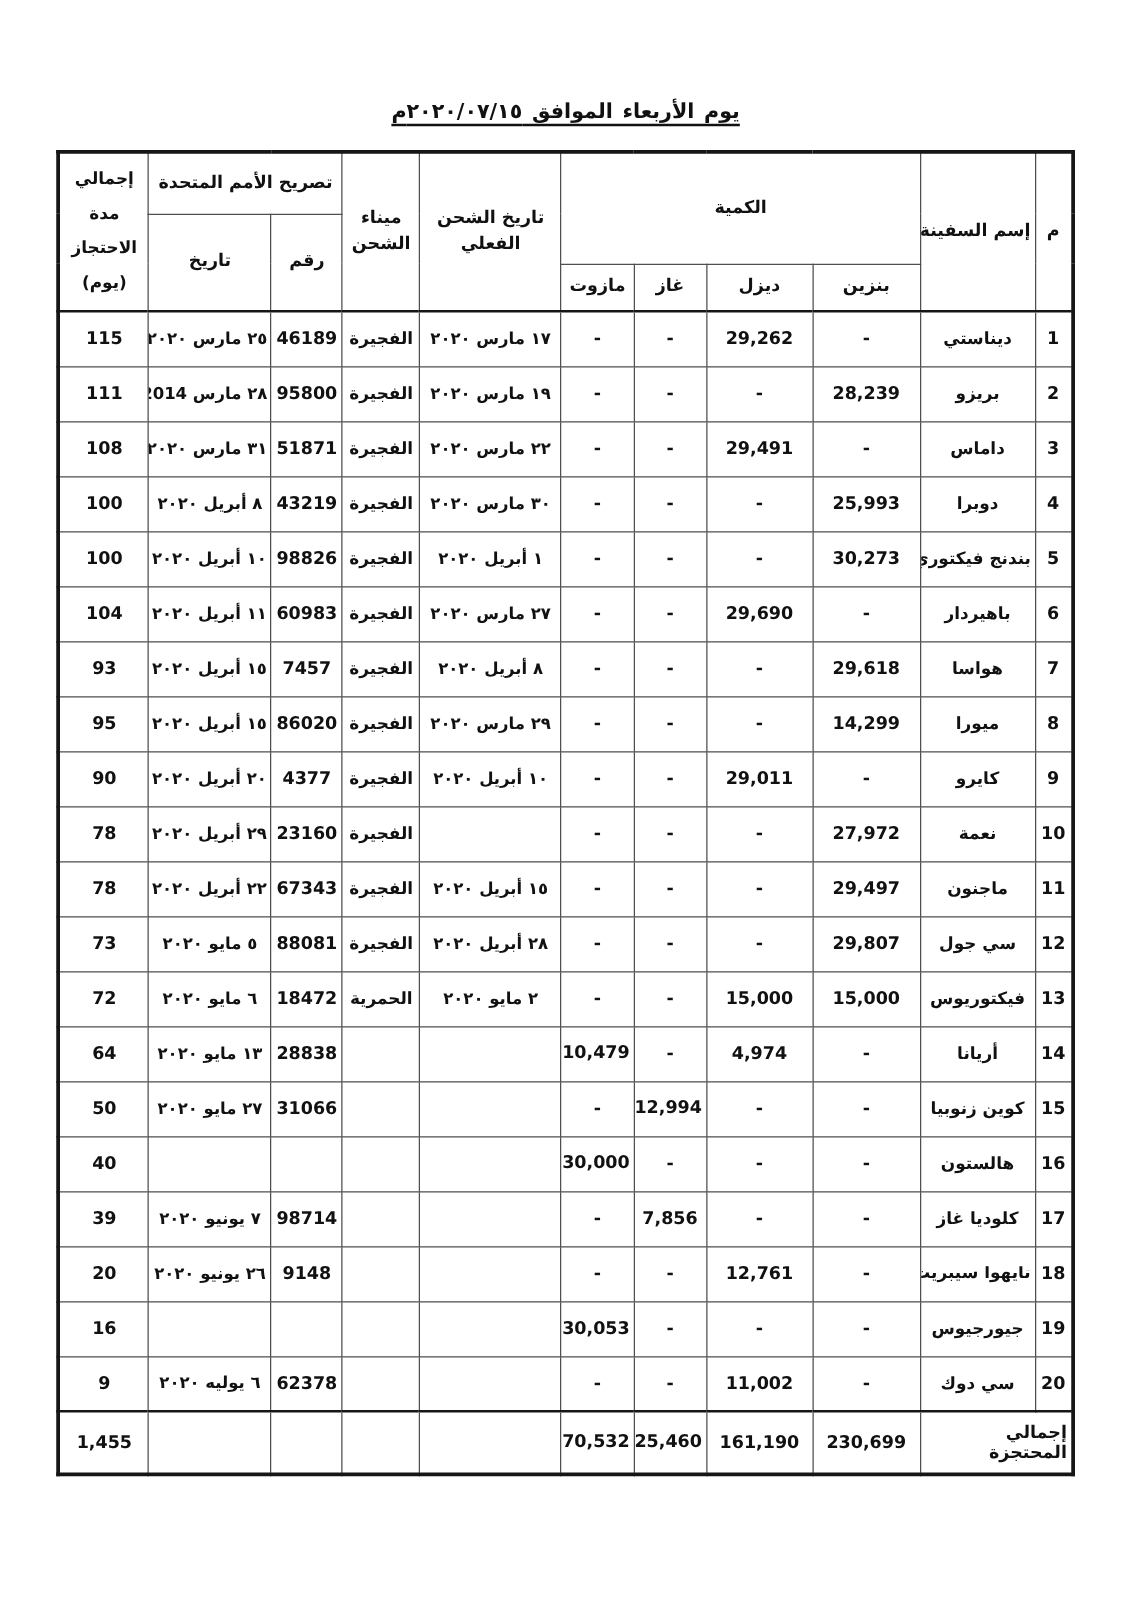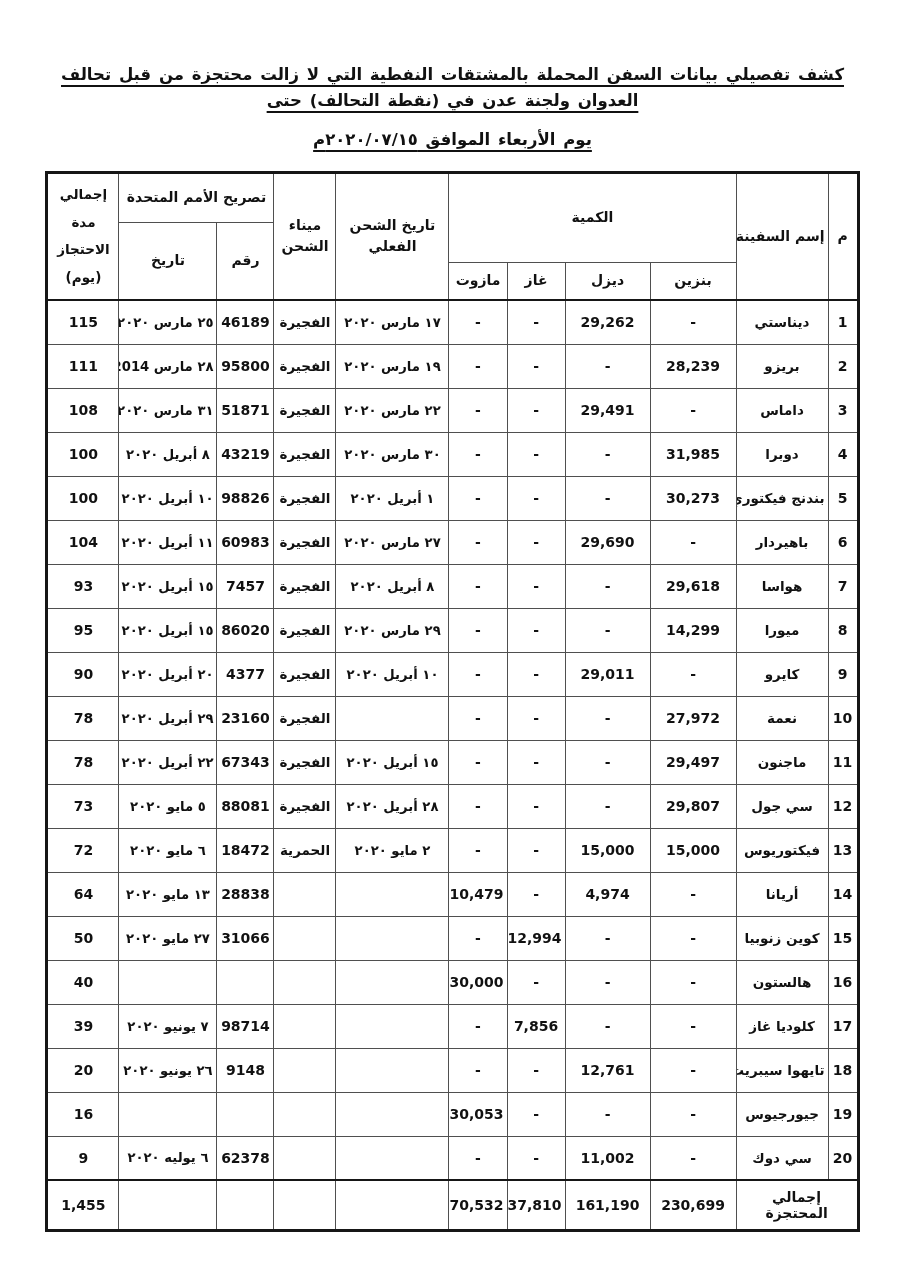--- a/index.html
+++ b/index.html
@@ -30,27 +30,26 @@
   .th-nowrap{white-space:nowrap;}
   tbody tr{height:44px;}
   tbody tr:first-child td{border-top:2.5px solid #161616;}
   td.num{font-size:14px;}
   td.qty{font-size:14px;}
   td.date{font-size:13.2px;white-space:nowrap;}
   td.ship{font-size:13.5px;white-space:nowrap;}
   td.port{font-size:13.5px;}
   tr.total-row{height:50px;}
   tr.total-row td{border-top:2.5px solid #161616;}
-  .total-label{font-size:14px;}
+  .total-label{font-size:14px;text-align:right;}
 </style>
 </head>
 <body>
 
 <div class="title-block">
-  <div class="title-line">كشف تفصيلي بيانات السفن المحملة بالمشتقات النفطية التي لا زالت محتجزة من قبل تحالف العدوان ولجنة عدن في (نقطة التحالف) حتى</div>
   <div class="title-line title-line2">يوم الأربعاء الموافق ٢٠٢٠/٠٧/١٥م</div>
 </div>
 
 <table class="ships">
   <colgroup>
     <col style="width:30px">
       <col style="width:92px">
       <col style="width:86px">
       <col style="width:85px">
     <col style="width:58px">
@@ -118,21 +117,21 @@
     <td class="qty">-</td>
     <td class="date">٢٢ مارس ٢٠٢٠</td>
     <td class="port">الفجيرة</td>
     <td class="num">51871</td>
     <td class="date">٣١ مارس ٢٠٢٠</td>
     <td class="qty">108</td>
   </tr>
       <tr>
     <td class="num">4</td>
     <td class="ship">دوبرا</td>
-    <td class="qty">31,985</td>
+    <td class="qty">25,993</td>
     <td class="qty">-</td>
     <td class="qty">-</td>
     <td class="qty">-</td>
     <td class="date">٣٠ مارس ٢٠٢٠</td>
     <td class="port">الفجيرة</td>
     <td class="num">43219</td>
     <td class="date">٨ أبريل ٢٠٢٠</td>
     <td class="qty">100</td>
   </tr>
       <tr>
@@ -340,21 +339,21 @@
     <td class="date"></td>
     <td class="port"></td>
     <td class="num">62378</td>
     <td class="date">٦ يوليه ٢٠٢٠</td>
     <td class="qty">9</td>
   </tr>
       <tr class="total-row">
       <td colspan="2" class="total-label">إجمالي المحتجزة</td>
       <td class="qty">230,699</td>
       <td class="qty">161,190</td>
-      <td class="qty">37,810</td>
+      <td class="qty">25,460</td>
       <td class="qty">70,532</td>
       <td class="date"></td>
       <td class="port"></td>
       <td class="num"></td>
       <td class="date"></td>
       <td class="qty">1,455</td>
     </tr>
   </tbody>
 </table>
 

